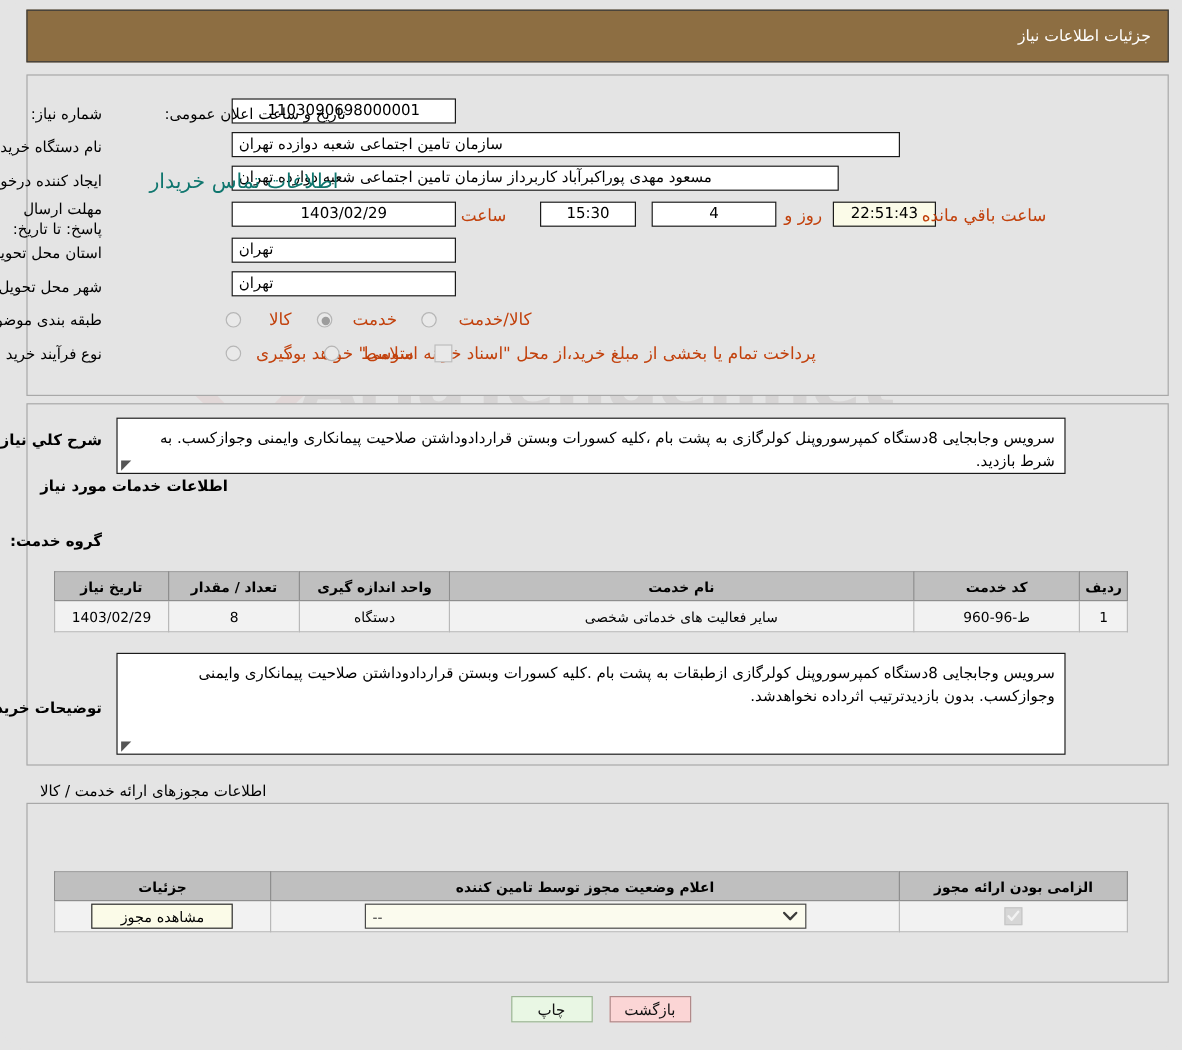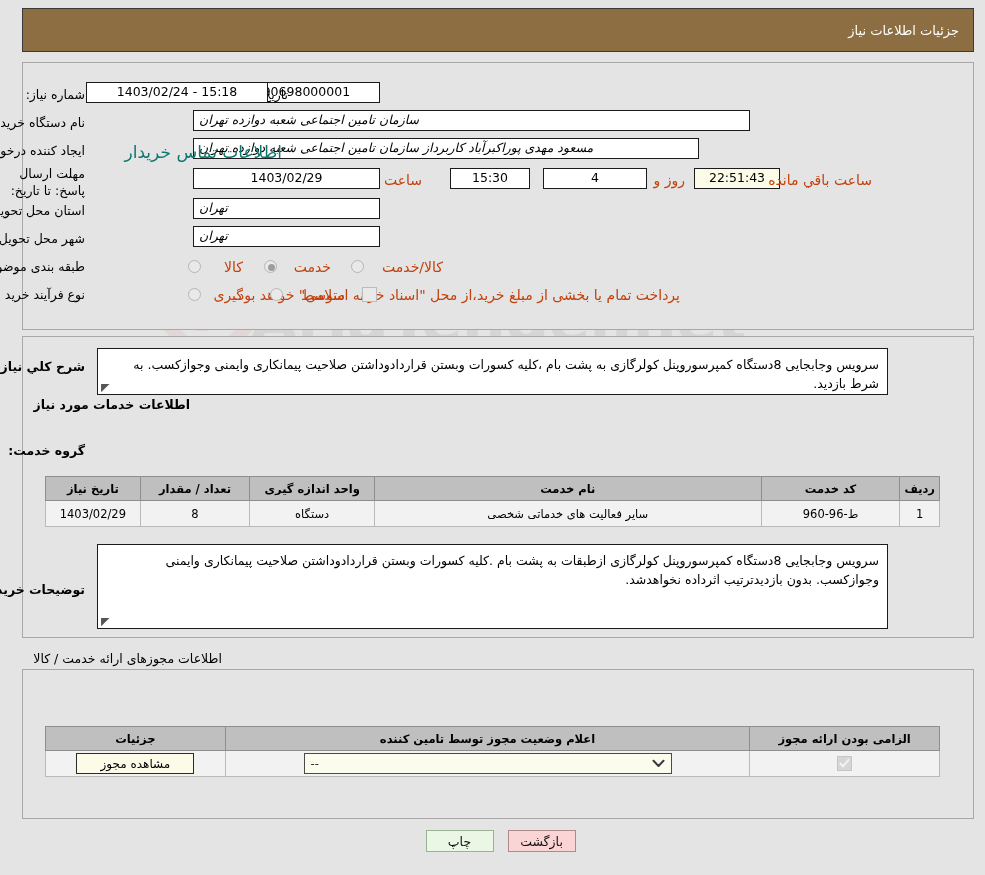--- a/index.html
+++ b/index.html
@@ -105,21 +105,21 @@
     color: #000;
     line-height: 1;
     display: flex;
     align-items: center;
     padding: 0 5px;
     white-space: nowrap;
     overflow: hidden;
     z-index: 4;
   }
   .fld.center { justify-content: center; }
-  .fld.right  { justify-content: flex-end; font-style: italic; }
+  .fld.right  { justify-content: flex-end; }
   .fld.cream  { background: #fbfbe8; }
   .link {
     position: absolute;
     color: #0f766e;
     font-size: 17px;
     text-decoration: none;
     white-space: nowrap;
     z-index: 5;
     cursor: pointer;
   }
@@ -279,21 +279,20 @@
   <div class="titlebar">
     <span class="t">جزئیات اطلاعات نیاز</span>
   </div>
 
   <div class="panel" style="left:22px; top:62px; width:952px; height:268px;"></div>
 
   <div class="lbl" style="right:900px; top:87px;">شماره نیاز:</div>
   <div class="fld center" style="right:605px; top:82px; width:187px; height:21px;">1103090698000001</div>
 
   <div class="lbl" style="right:697px; top:87px;">تاریخ و ساعت اعلان عمومی:</div>
-  <div class="fld center" style="right:717px; top:82px; width:182px; height:21px;">15:18 - 1403/02/24</div>
 
   <div class="lbl" style="right:900px; top:115px;">نام دستگاه خریدار:</div>
   <div class="fld right" style="right:235px; top:110px; width:557px; height:21px;">سازمان تامین اجتماعی شعبه دوازده تهران</div>
 
   <div class="lbl" style="right:900px; top:143px;">ایجاد کننده درخواست:</div>
   <div class="fld right" style="right:286px; top:138px; width:506px; height:21px;">مسعود مهدی پوراکبرآباد کاربرداز سازمان تامین اجتماعی شعبه دوازده تهران</div>
   <a class="link" style="right:703px; top:142px;">اطلاعات تماس خریدار</a>
 
   <div class="lbl" style="right:900px; top:165px; line-height:17px; text-align:right; white-space:normal; width:82px;">مهلت ارسال پاسخ: تا تاریخ:</div>
   <div class="fld center" style="right:605px; top:168px; width:187px; height:21px;">1403/02/29</div>

